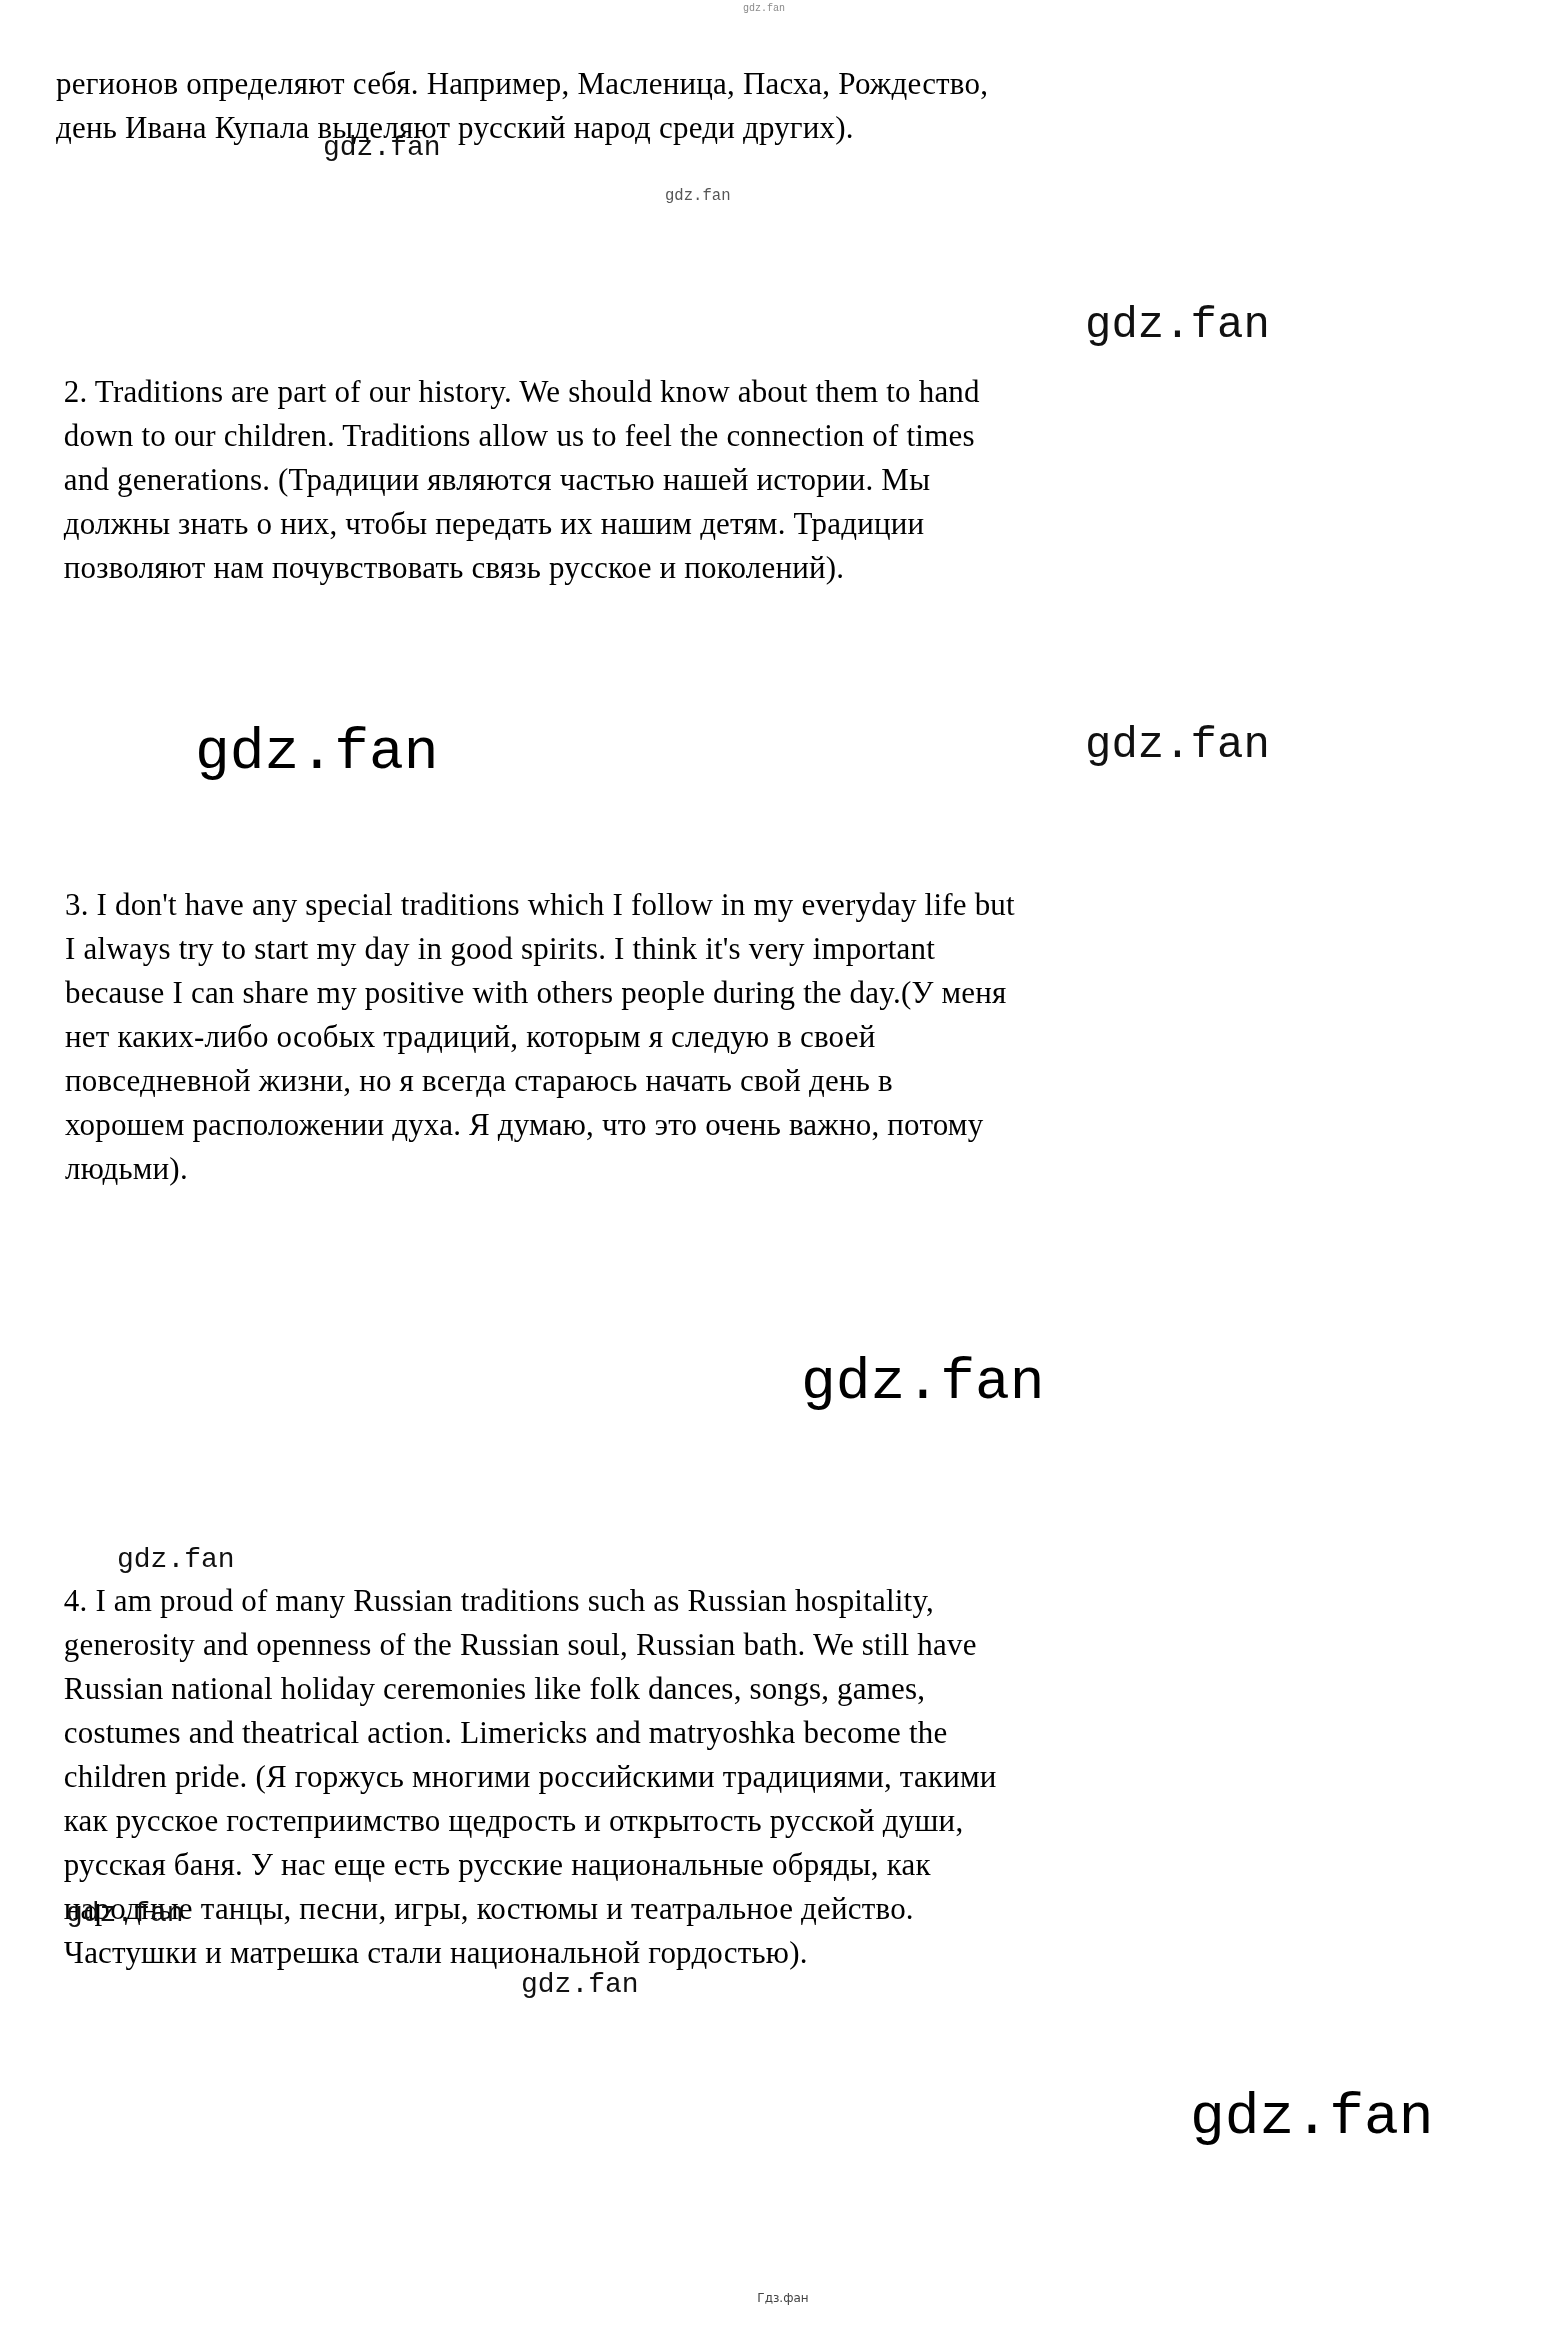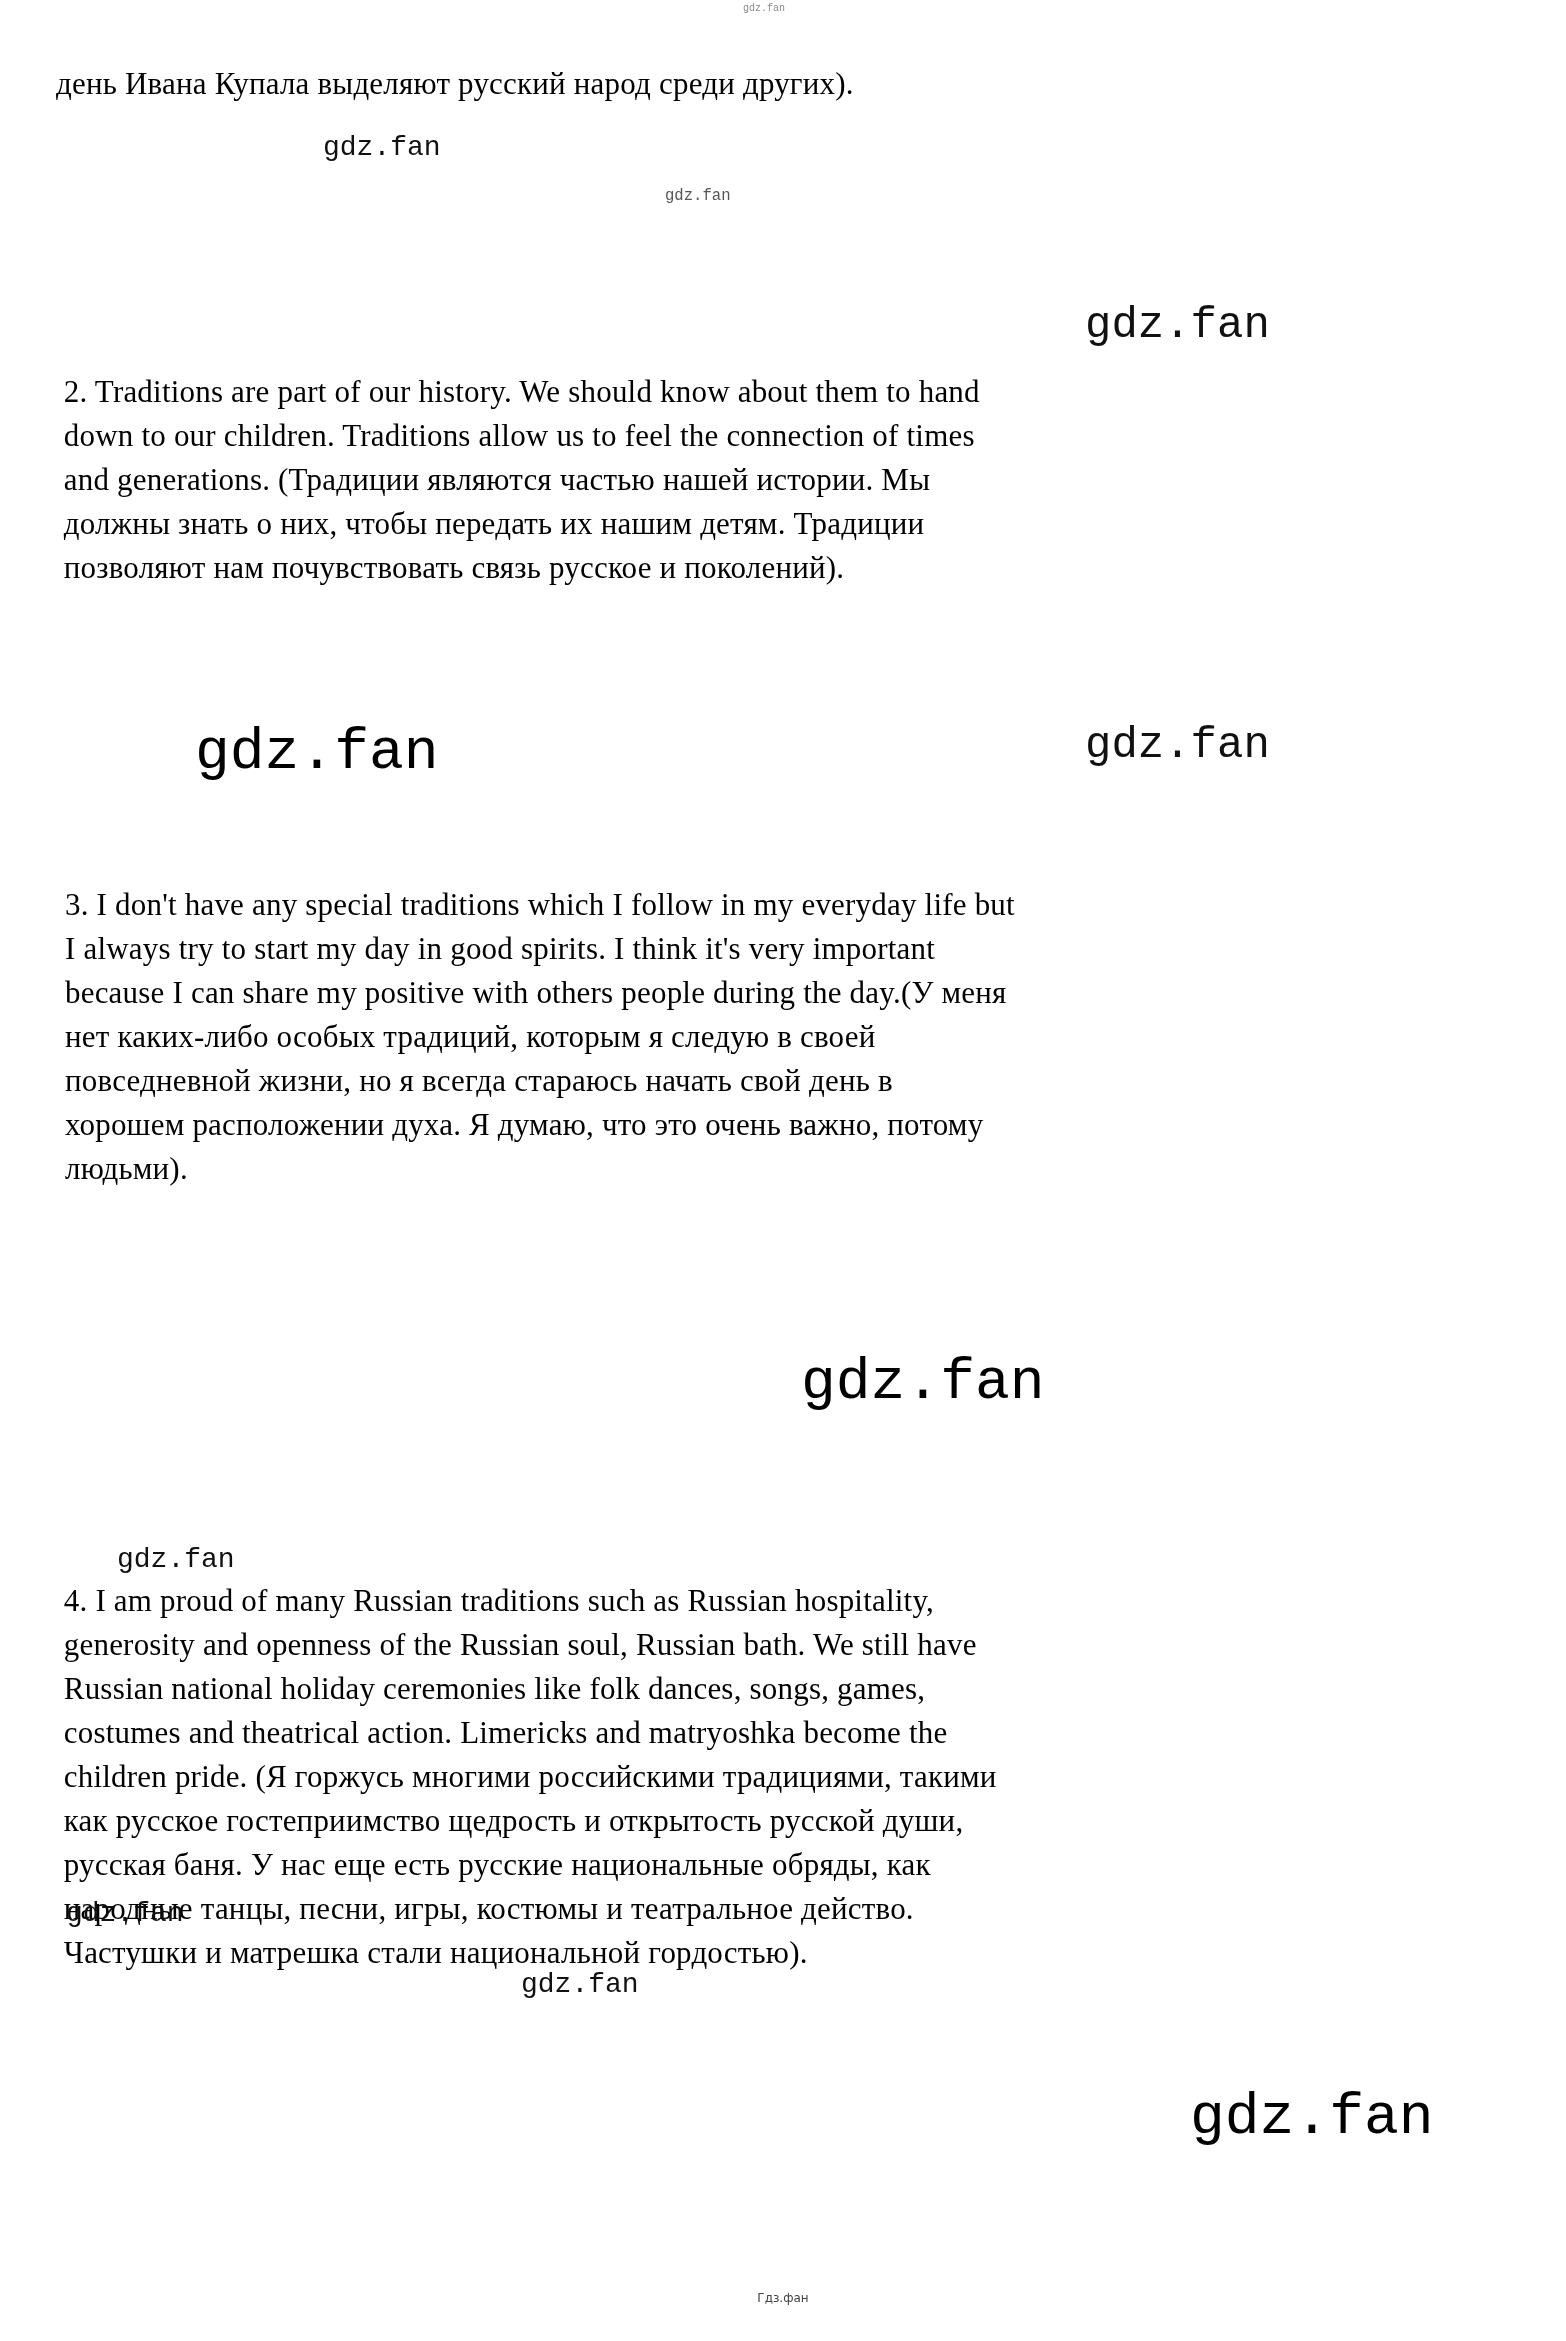--- a/index.html
+++ b/index.html
@@ -77,20 +77,21 @@
   }
 </style>
 </head>
 <body>
 
 <div class="page">
 
   <div class="content">
 
     <div class="p-top">
+      <p class="para">регионов определяют себя. Например, Масленица, Пасха, Рождество,</p>
       <p class="para last">день Ивана Купала выделяют русский народ среди других).</p>
     </div>
 
     <div class="p-two">
       <p class="para">2. Traditions are part of our history. We should know about them to hand</p>
       <p class="para">down to our children. Traditions allow us to feel the connection of times</p>
       <p class="para">and generations. (Традиции являются частью нашей истории. Мы</p>
       <p class="para">должны знать о них, чтобы передать их нашим детям. Традиции</p>
       <p class="para last">позволяют нам почувствовать связь русское и поколений).</p>
     </div>

